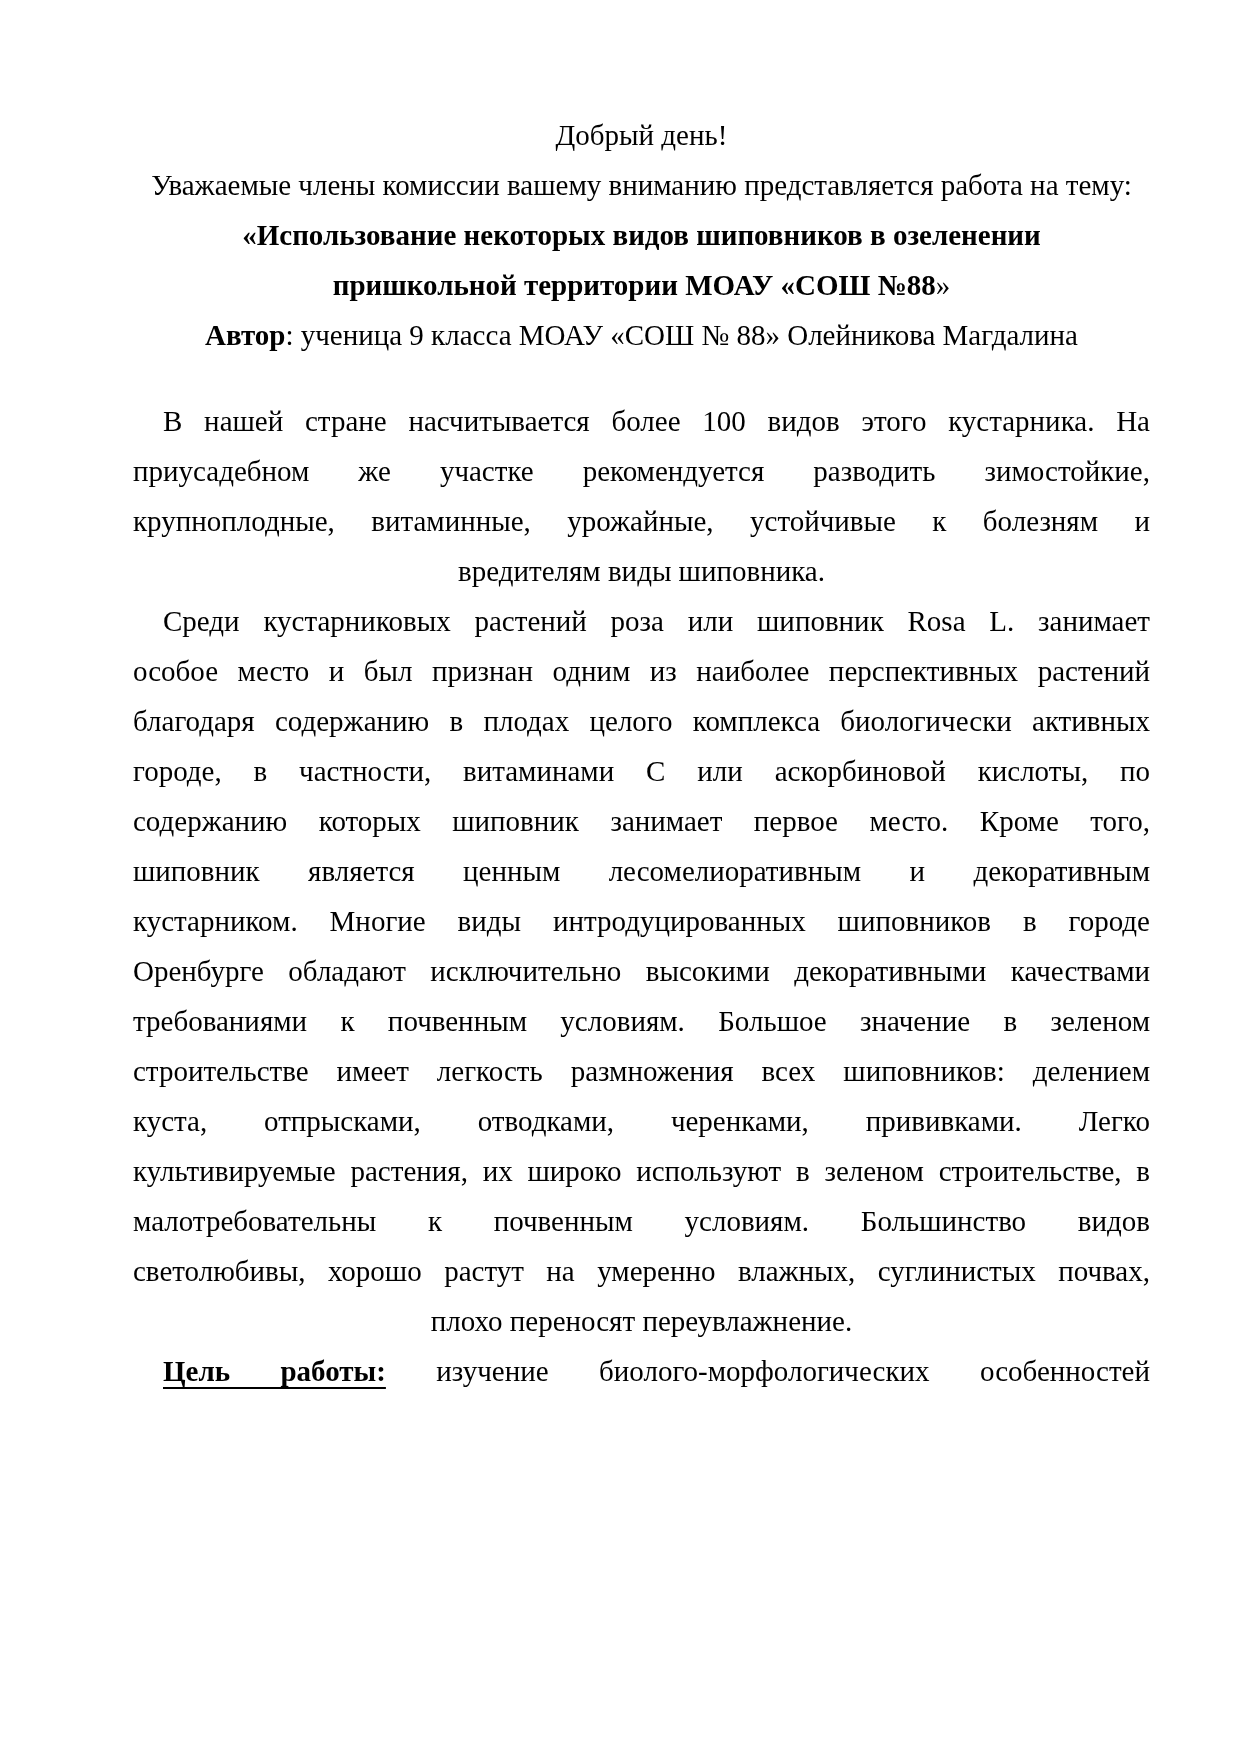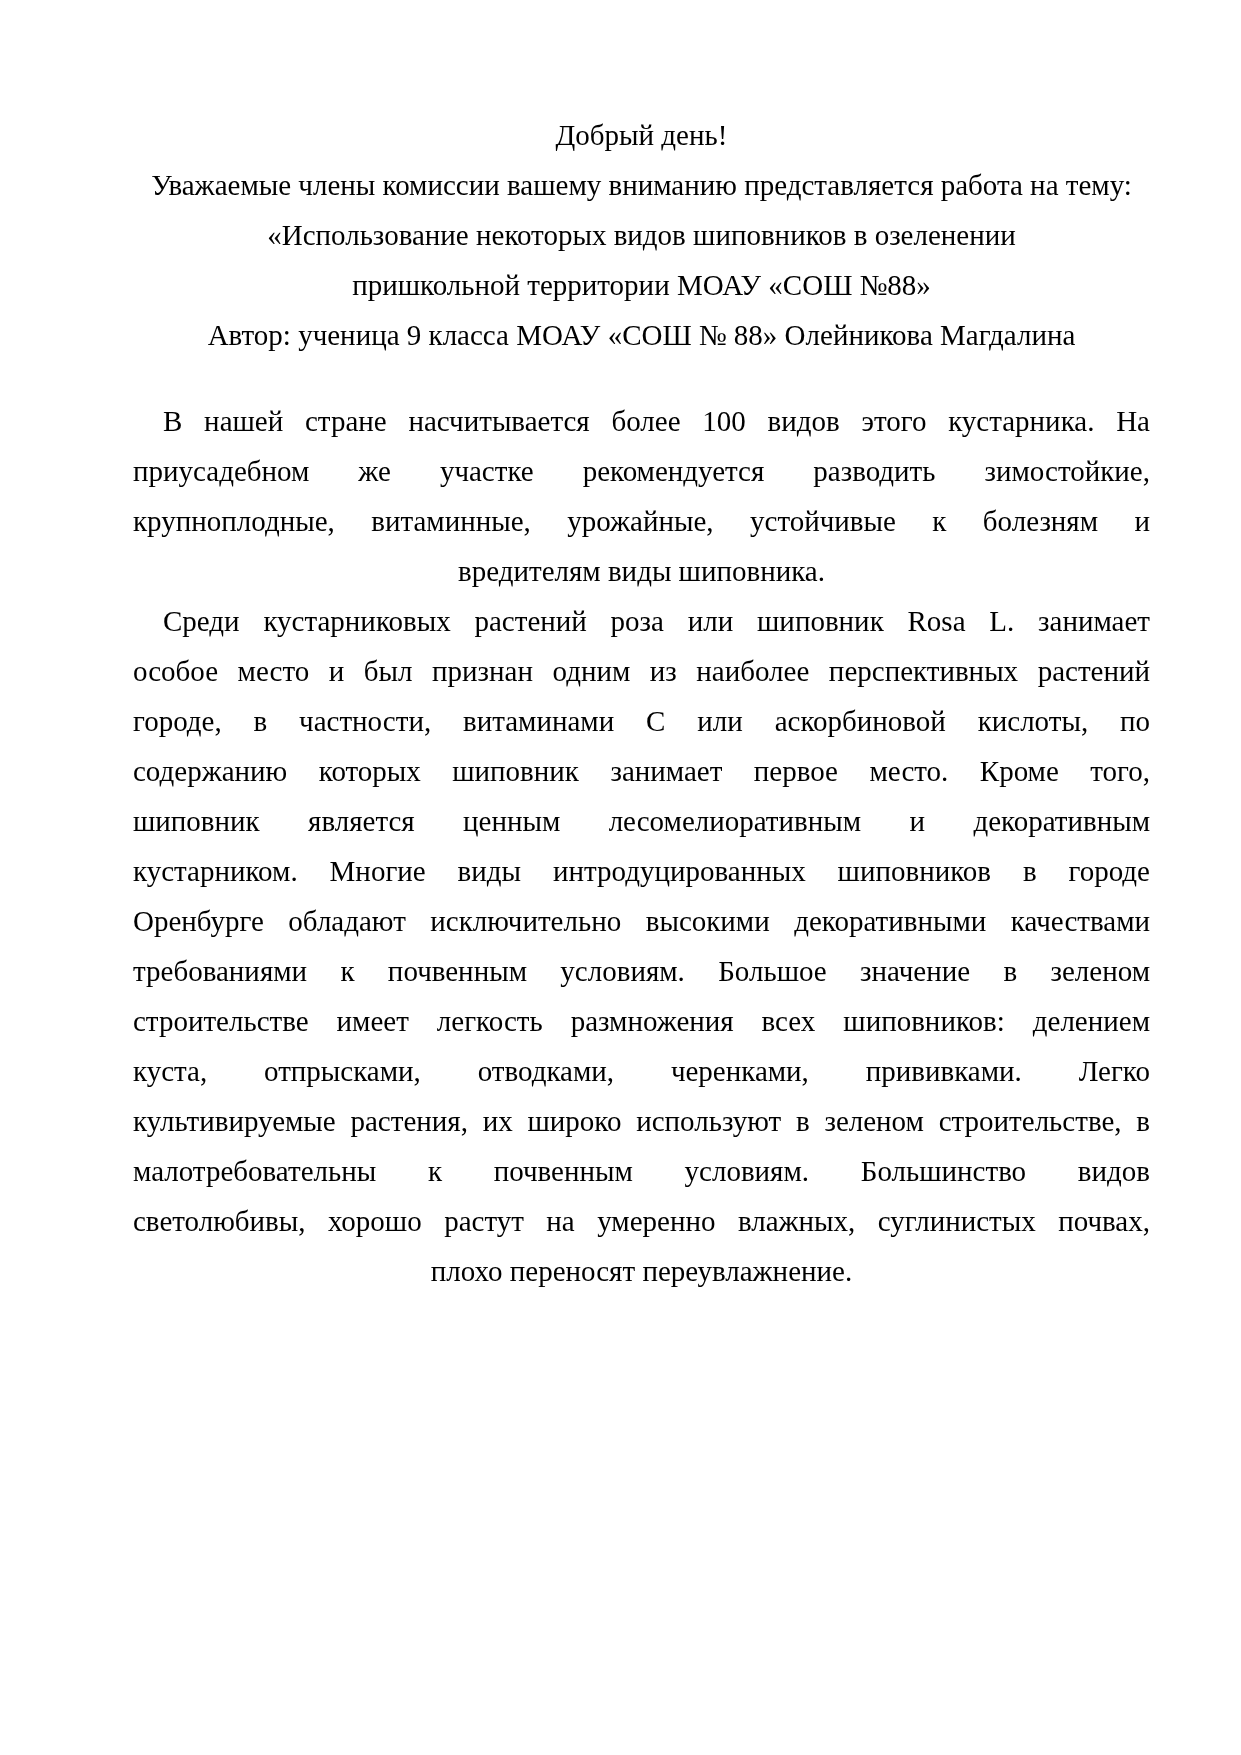--- a/index.html
+++ b/index.html
@@ -20,21 +20,21 @@
     color: #000000;
     overflow: hidden;
   }
   .line { text-align: center; }
   .center { text-align: center; }
   .j {
     text-align: justify;
     text-align-last: justify;
   }
   .indent { text-indent: 30px; }
-  .strong { font-weight: normal; }
+  .strong { font-weight: bold; }
   .goal {
     font-weight: bold;
     text-decoration: underline;
     text-decoration-thickness: 2px;
     text-underline-offset: 6px;
   }
   .spacer { height: 36px; }
 </style>
 </head>
 <body>
@@ -62,30 +62,35 @@
   <div>
     <div class="line j indent">В нашей стране насчитывается более 100 видов этого кустарника. На</div>
     <div class="line j">приусадебном же участке рекомендуется разводить зимостойкие,</div>
     <div class="line j">крупноплодные, витаминные, урожайные, устойчивые к болезням и</div>
     <div class="line">вредителям виды шиповника.</div>
   </div>
 
   <div>
     <div class="line j indent">Среди кустарниковых растений  роза или шиповник Rosa L. занимает</div>
     <div class="line j">особое место и был признан одним из наиболее перспективных растений</div>
+    <div class="line j">благодаря содержанию в плодах целого комплекса биологически активных</div>
     <div class="line j">городе, в частности, витаминами С или аскорбиновой кислоты, по</div>
     <div class="line j">содержанию которых шиповник занимает первое место.  Кроме того,</div>
     <div class="line j">шиповник является ценным лесомелиоративным и декоративным</div>
     <div class="line j">кустарником. Многие виды интродуцированных шиповников в городе</div>
     <div class="line j">Оренбурге  обладают исключительно высокими декоративными качествами</div>
     <div class="line j">требованиями к почвенным условиям. Большое значение в зеленом</div>
     <div class="line j">строительстве имеет легкость размножения всех шиповников: делением</div>
     <div class="line j">куста, отпрысками, отводками, черенками, прививками. Легко</div>
     <div class="line j">культивируемые растения, их широко используют в зеленом строительстве, в</div>
     <div class="line j">малотребовательны к почвенным условиям. Большинство видов</div>
     <div class="line j">светолюбивы, хорошо растут на умеренно влажных, суглинистых почвах,</div>
     <div class="line">плохо переносят переувлажнение.</div>
   </div>
 
   <div>
+    <div class="line j indent">
+      <span class="goal">Цель работы:</span>
+      <span>изучение биолого-морфологических особенностей</span>
+    </div>
   </div>
 
 </div>
 
 </body></html>

